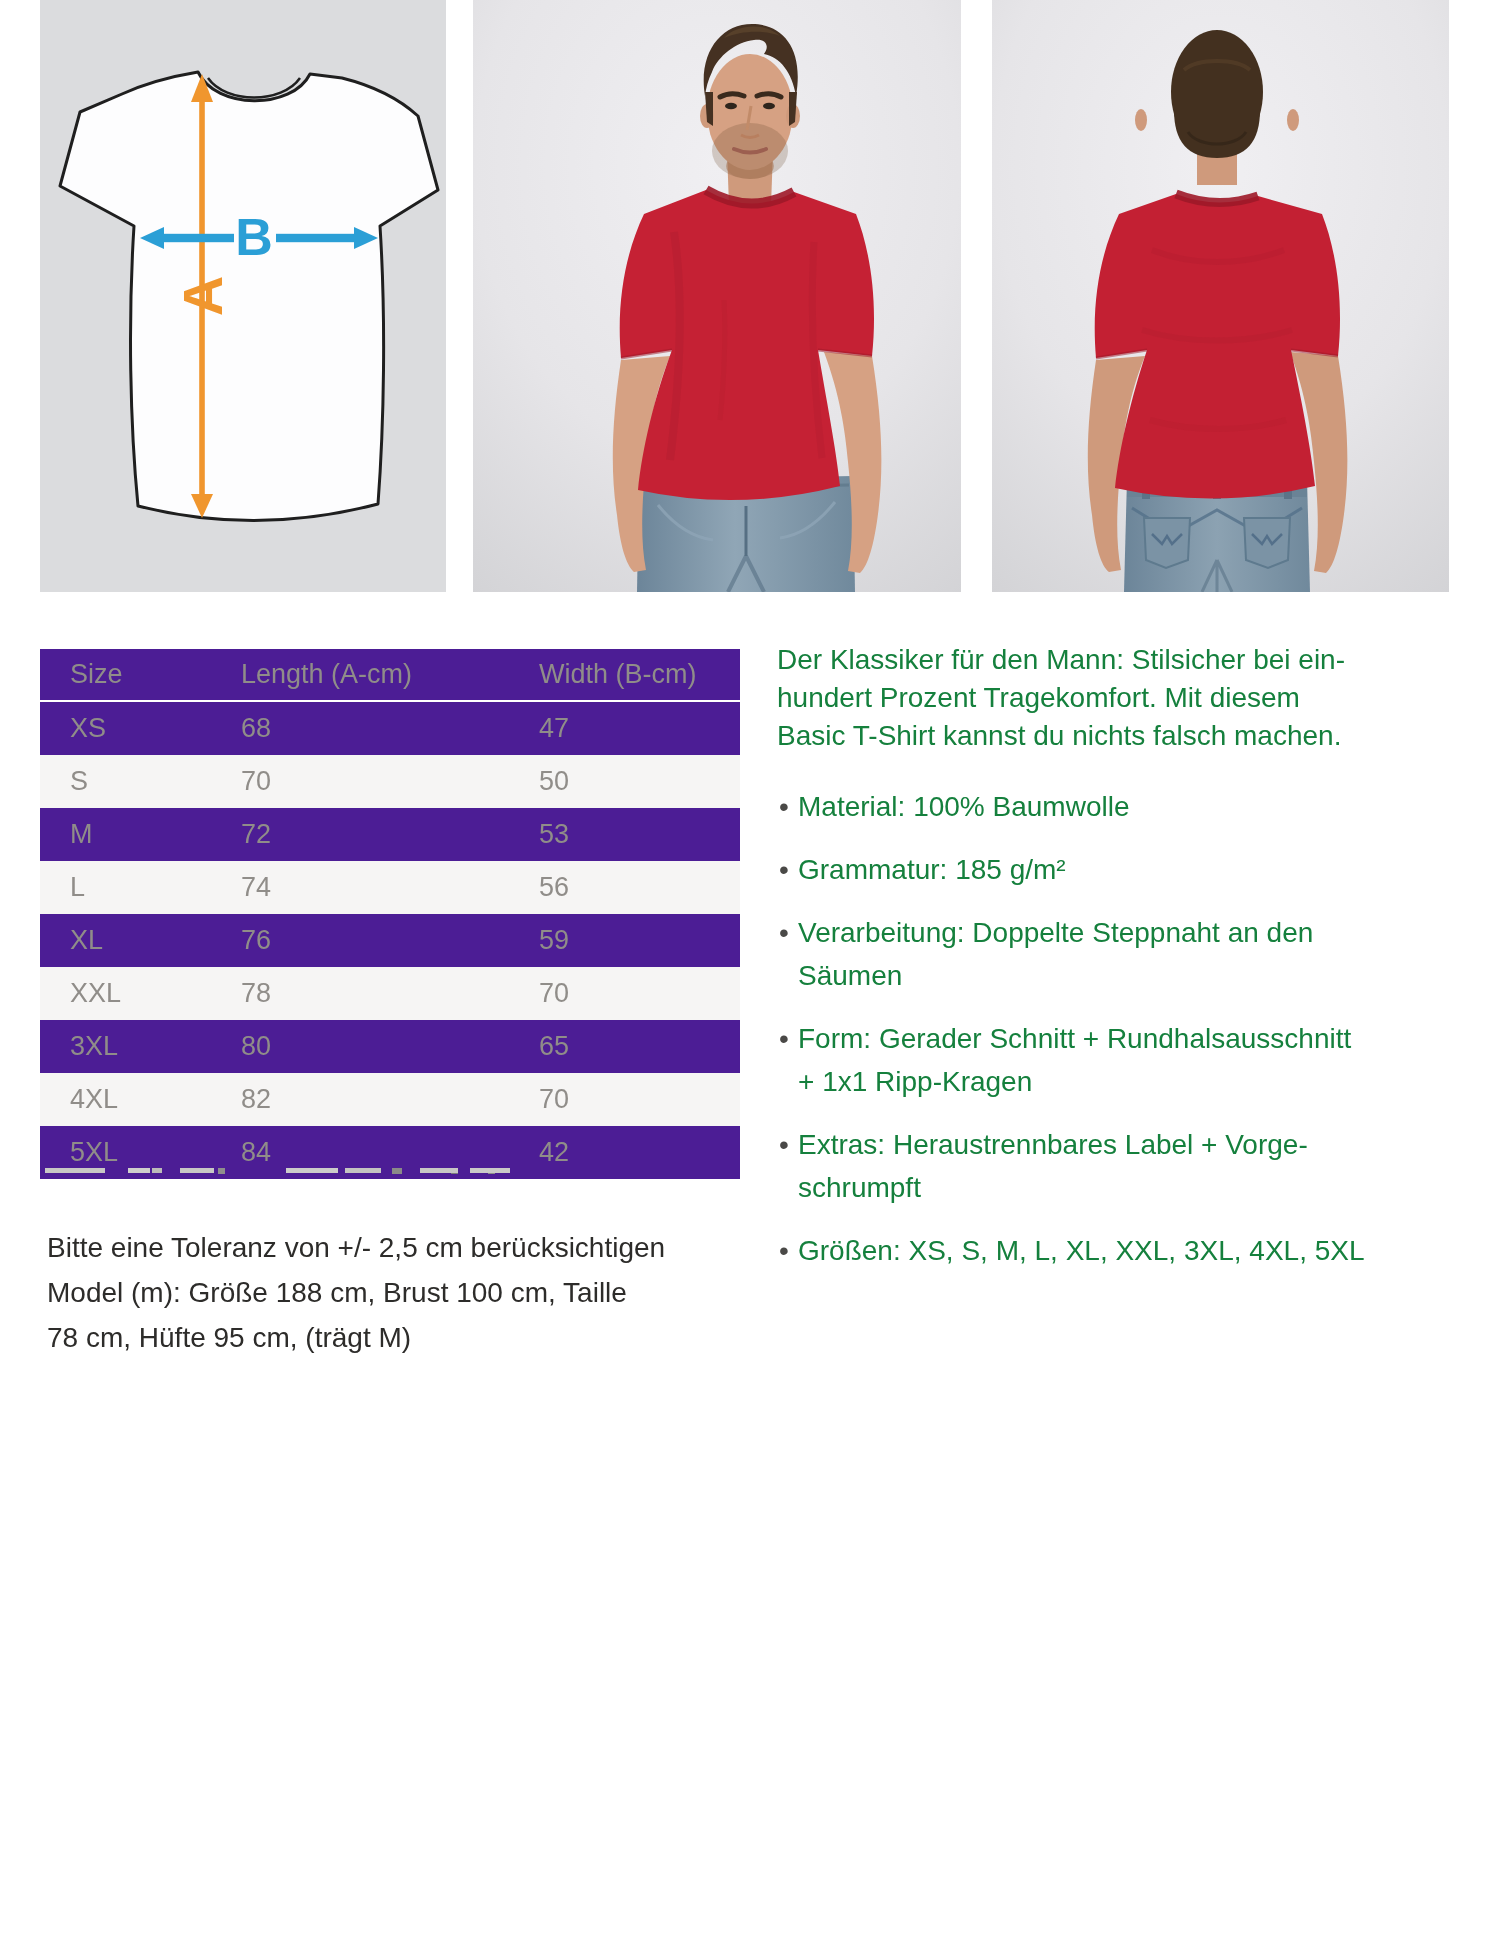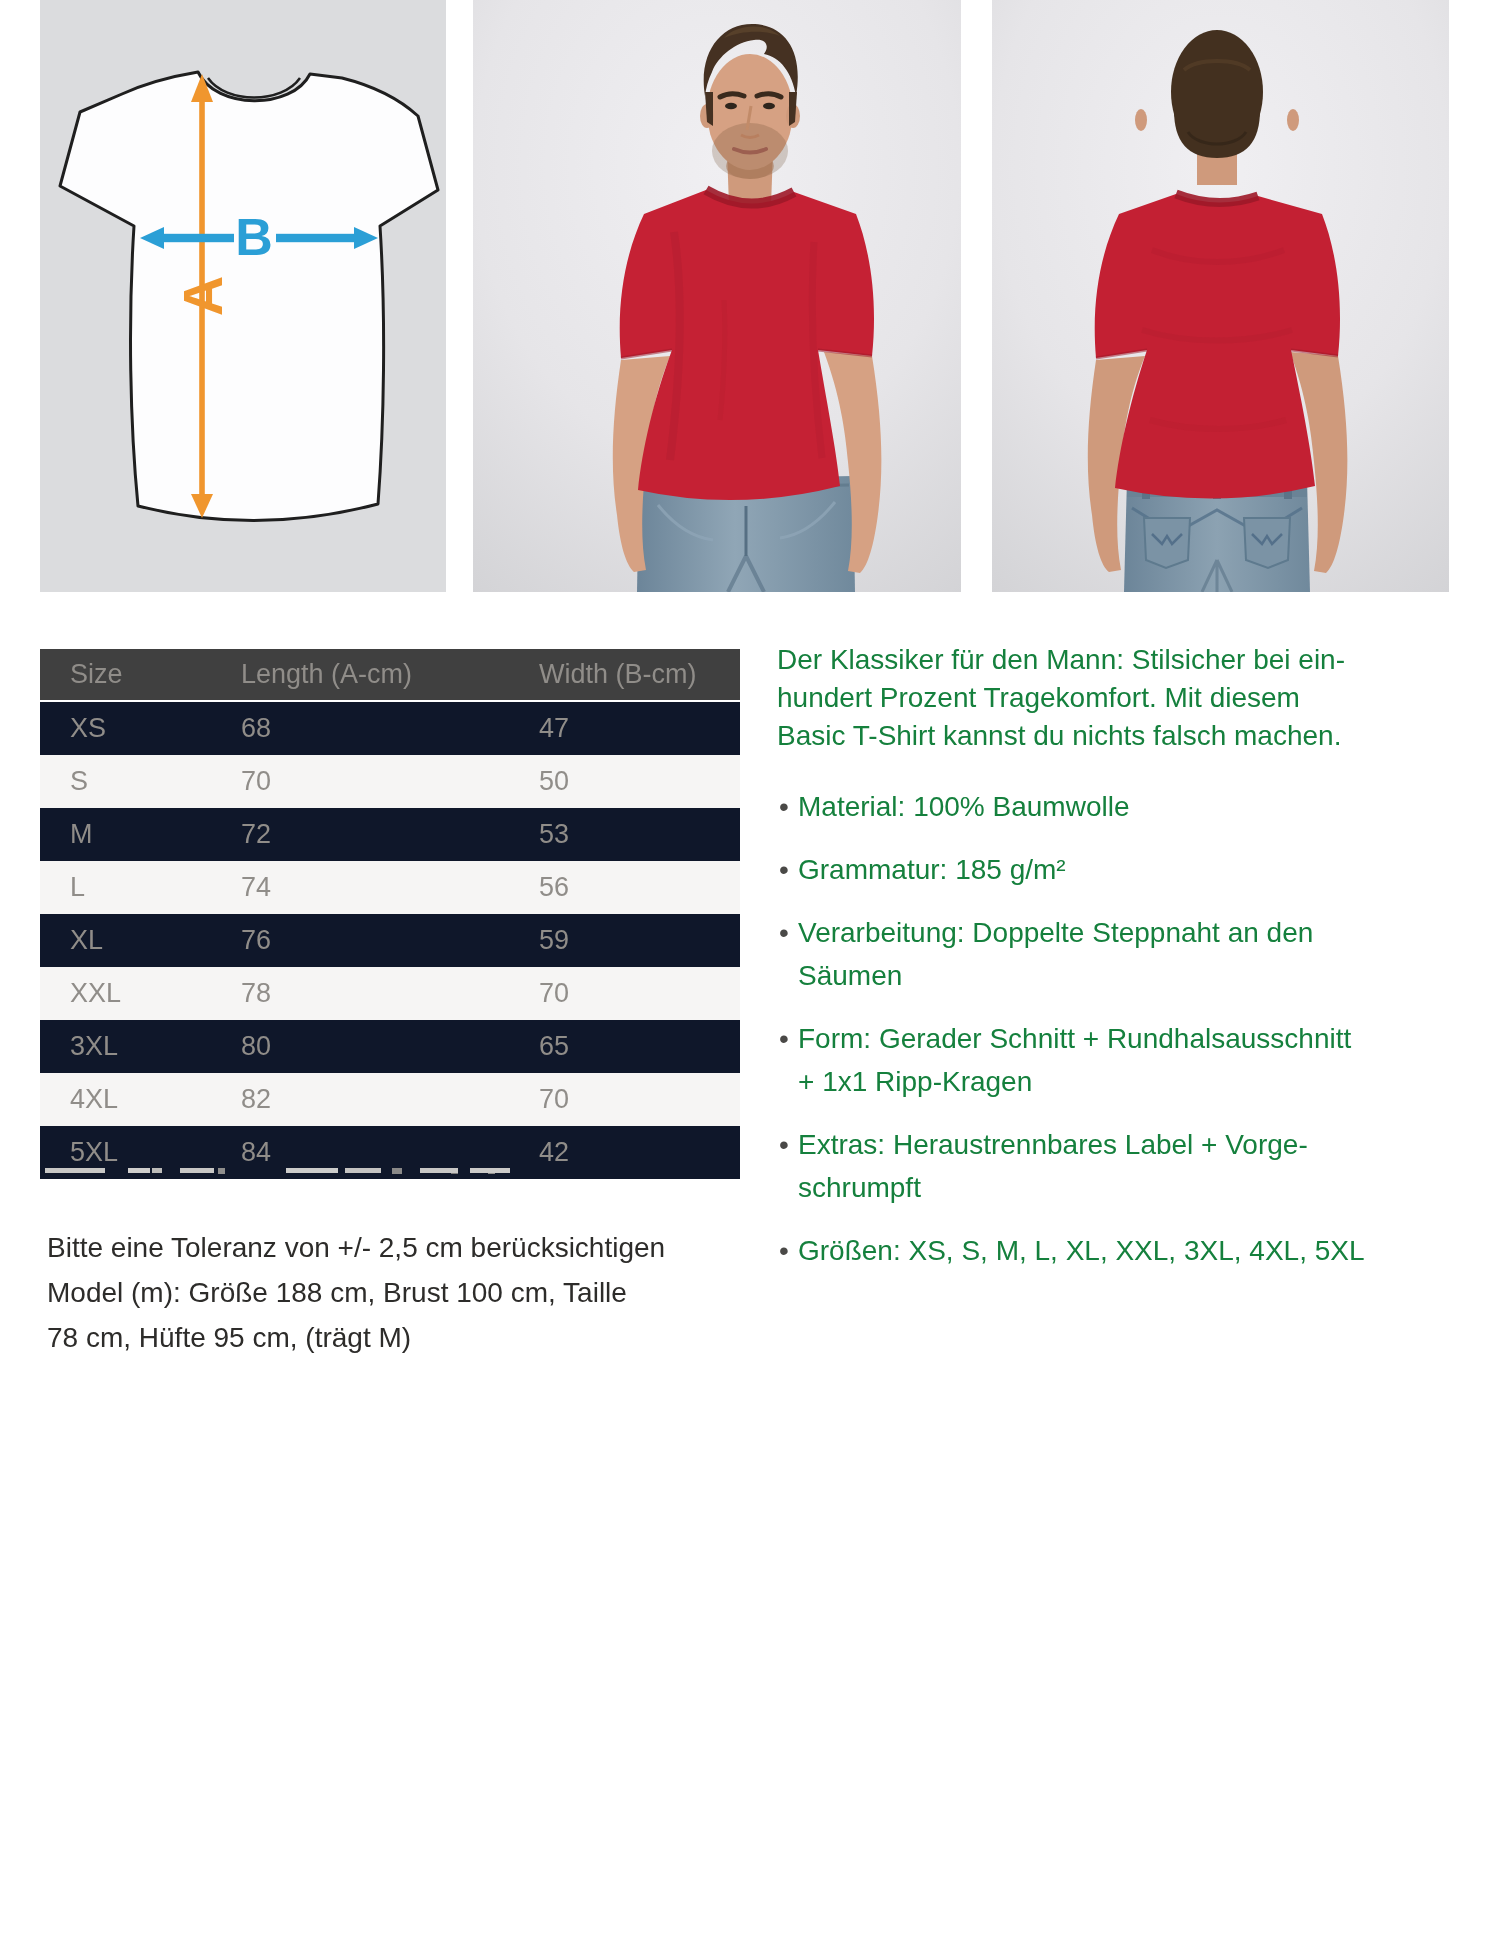--- a/index.html
+++ b/index.html
@@ -13,26 +13,26 @@
   .fig-front{left:473px;width:488px;height:592px;}
   .fig-back{left:992px;width:457px;height:592px;}
 
   
   .size-table{
     position:absolute;left:40px;top:649px;width:700px;
     border-collapse:separate;border-spacing:0;table-layout:fixed;
     font-size:27px;color:#908d89;
   }
   .size-table th{
-    height:49px;background:#404040;font-weight:400;text-align:left;
+    height:49px;background:#4c1d95;font-weight:400;text-align:left;
     border-bottom:2px solid #ffffff;
   }
   .size-table td{height:51px;}
   .size-table th:first-child,.size-table td:first-child{padding-left:30px;}
-  .size-table tr.dark td{background:#0f172a;}
+  .size-table tr.dark td{background:#4c1d95;}
   .size-table tr.light td{background:#f6f5f4;}
 
   
   .cropped-strip{
     position:absolute;left:40px;top:1168px;width:478px;height:8px;
     background-repeat:no-repeat;
     background-image:
       linear-gradient(#c8c7c5,#c8c7c5),linear-gradient(#cfcecc,#cfcecc),
       linear-gradient(#bcbbb9,#bcbbb9),linear-gradient(#c8c7c5,#c8c7c5),
       linear-gradient(#8f8e8c,#8f8e8c),linear-gradient(#ccccca,#ccccca),

